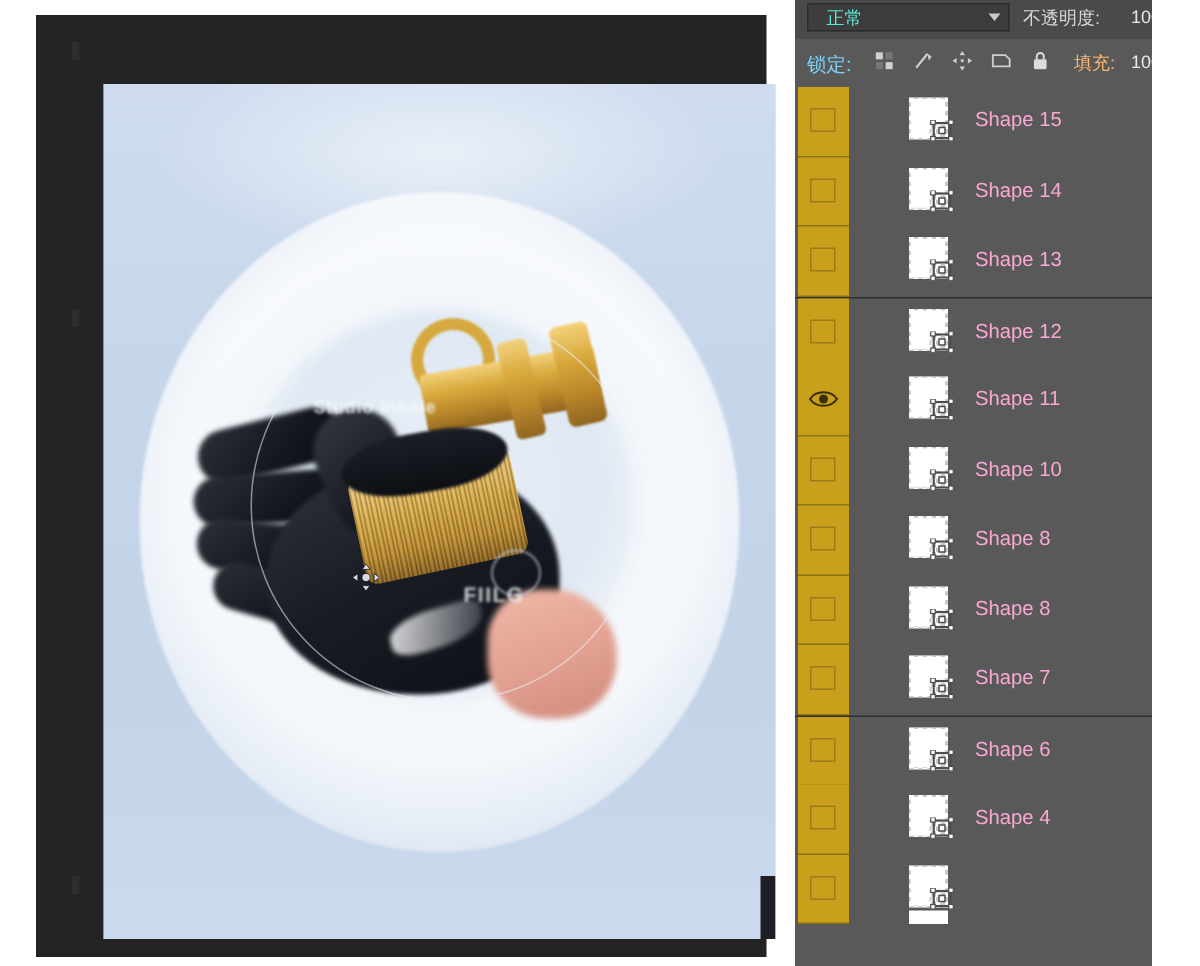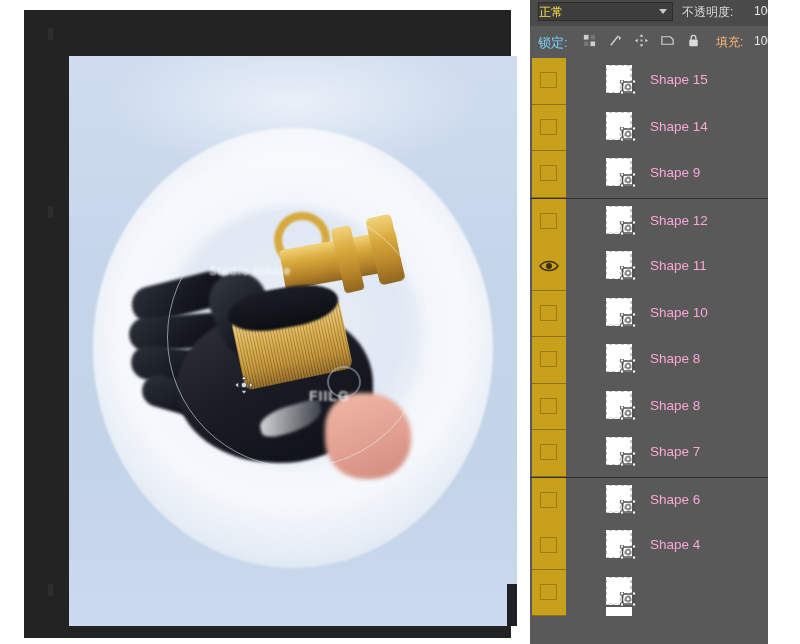--- a/index.html
+++ b/index.html
@@ -267,24 +267,24 @@
     background: #4a4a4a;
   }
   .blend-select {
     position: absolute;
     left: 8px;
     top: 2px;
     width: 135px;
     height: 19px;
     background: #3d3d3d;
     border: 1px solid #2c2c2c;
-    color: #fde047;
+    color: #5eead4;
     font-size: 12px;
     line-height: 19px;
-    padding-left: 0;
+    padding-left: 12px;
     box-sizing: border-box;
   }
   .chev {
     position: absolute;
     right: 5px;
     top: 6px;
     width: 0; height: 0;
     border-left: 4px solid transparent;
     border-right: 4px solid transparent;
     border-top: 5px solid #c9c9c9;
@@ -604,21 +604,21 @@
             </span>
             <svg class="thumb-badge" viewBox="0 0 16 14">
               <rect x="2.5" y="2" width="11" height="10" fill="none" stroke="#4d4d4d" stroke-width="1.4"></rect>
               <rect x="6" y="5" width="4" height="4" fill="#ffffff" stroke="#4d4d4d" stroke-width="1"></rect>
               <rect x="0.5" y="0" width="3" height="3" fill="#ffffff" stroke="#4d4d4d" stroke-width="0.8"></rect>
               <rect x="12.5" y="0" width="3" height="3" fill="#ffffff" stroke="#4d4d4d" stroke-width="0.8"></rect>
               <rect x="0.5" y="11" width="3" height="3" fill="#ffffff" stroke="#4d4d4d" stroke-width="0.8"></rect>
               <rect x="12.5" y="11" width="3" height="3" fill="#ffffff" stroke="#4d4d4d" stroke-width="0.8"></rect>
             </svg>
           </div>
-          <div class="layer-name">Shape 9</div>
+          <div class="layer-name">Shape 13</div>
         </div>
         <div class="layer-row group-top">
           <div class="eye-cell">
             <span class="eye-box"></span>
           </div>
           <div class="thumb-cell">
             <span class="thumb-checker">
               <span class="thumb-shape"></span>
             </span>
             <svg class="thumb-badge" viewBox="0 0 16 14">

